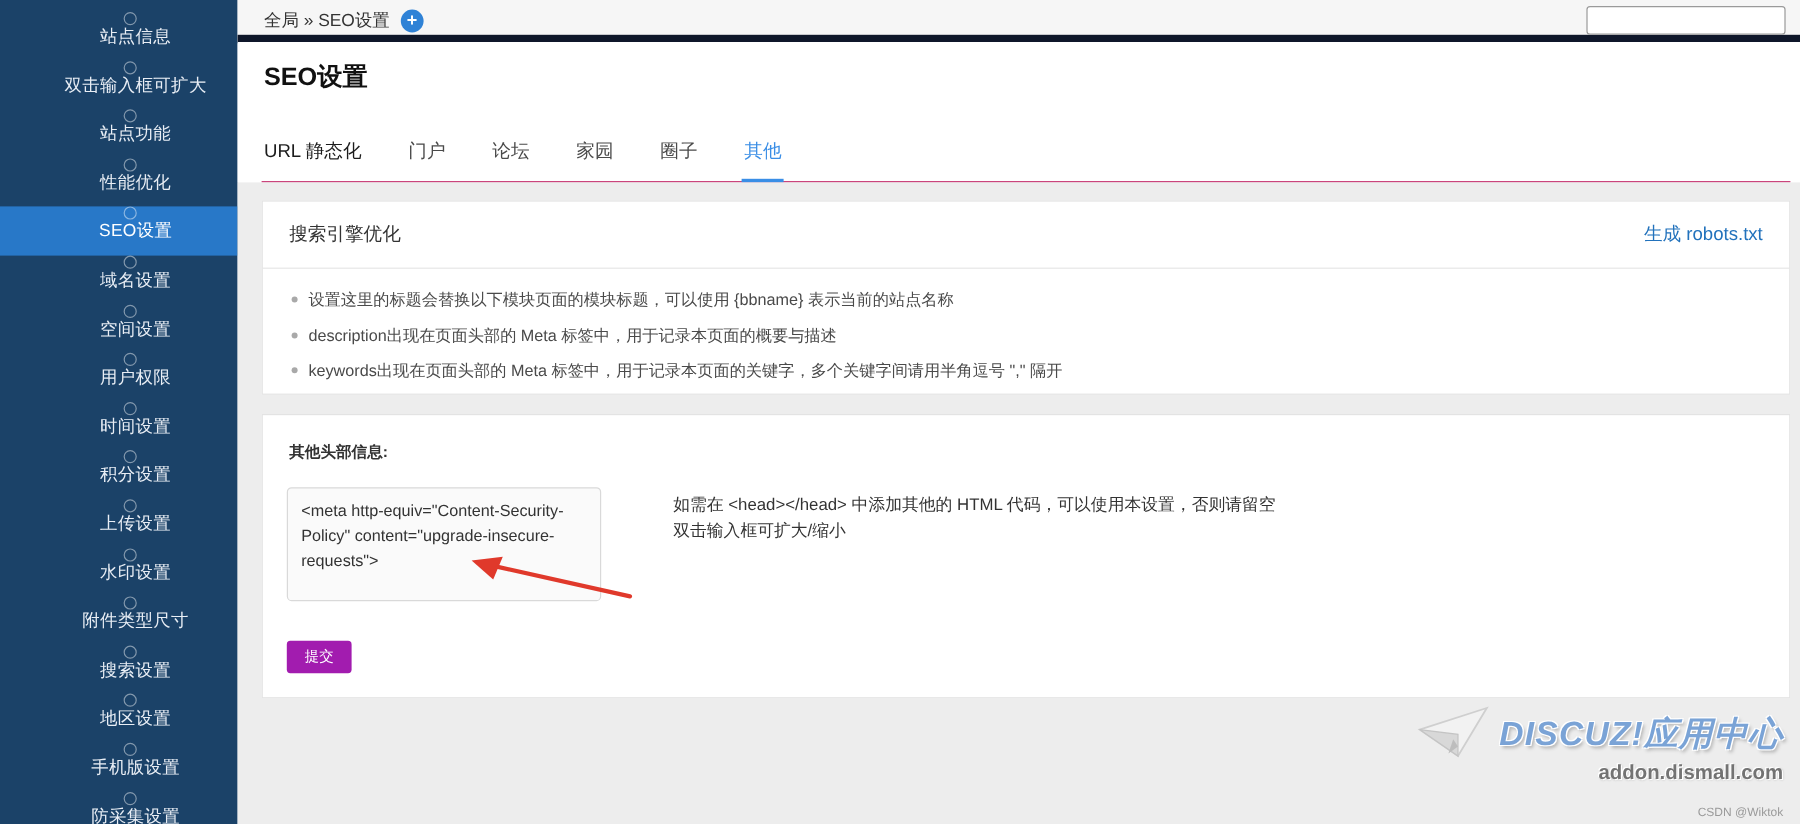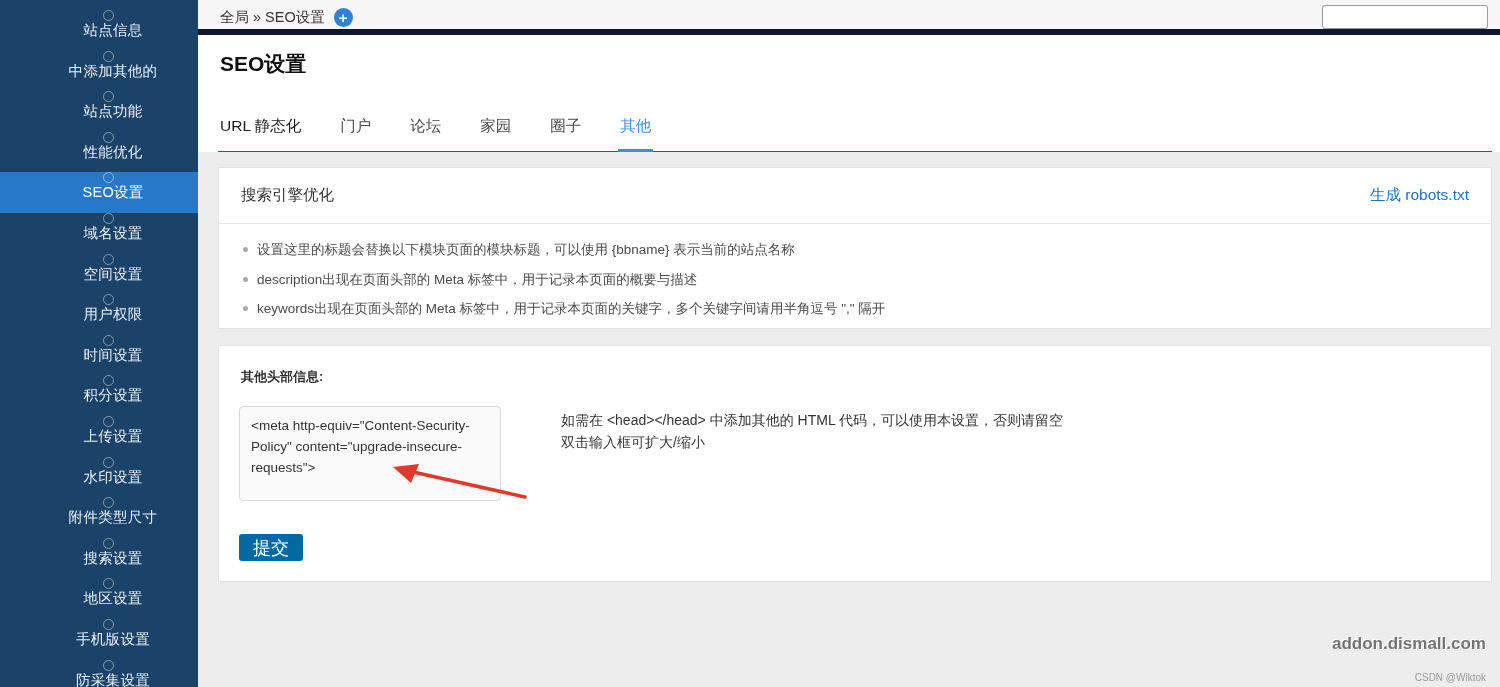--- a/index.html
+++ b/index.html
@@ -40,21 +40,21 @@
   .card1 .hd .hd-title { font-size:15.5px; color:#333; }
   .card1 .hd a.robots { font-size:15.5px; color:#2272bc; text-decoration:none; cursor:pointer; }
   .tips { padding:17px 22px 0 24px; }
   .tip { display:flex; align-items:flex-start; height:29.5px; font-size:13.5px; color:#4a4a4a; }
   .tip .b { width:5px; height:5px; border-radius:50%; background:#a9a9a9; margin:6px 9px 0 0; flex:0 0 auto; }
 
   .card2 { top:193px; height:237px; }
   .field-label { position:absolute; left:22px; top:22px; font-size:13px; font-weight:bold; color:#333; }
   .meta-textarea { position:absolute; left:20px; top:60px; width:262px; height:95px; background:#fafafa; border:1px solid #d9d9d9; border-radius:4px; padding:9px 11px; font-family:"Liberation Sans","DejaVu Sans",sans-serif; font-size:13.5px; color:#333; line-height:1.55; resize:none; outline:none; }
   .help { position:absolute; left:342px; top:63px; font-size:14px; color:#333; line-height:22px; }
-  .submit-btn { position:absolute; left:20px; top:188px; min-width:54px; height:27px; background:#0369a1; color:#fff; border:none; border-radius:3px; font-size:18px; padding:0 14px; cursor:pointer; }
+  .submit-btn { position:absolute; left:20px; top:188px; min-width:54px; height:27px; background:#a21caf; color:#fff; border:none; border-radius:3px; font-size:12px; padding:0 14px; cursor:pointer; }
 
   .arrow-svg { position:absolute; left:385px; top:455px; width:150px; height:50px; pointer-events:none; }
 
   
   .watermark { position:absolute; right:14px; bottom:4px; text-align:right; pointer-events:none; }
   .wm-row { display:flex; align-items:center; justify-content:flex-end; gap:6px; }
   .wm-title { font-size:28px; font-weight:bold; font-style:italic; color:#7aa3d6; text-shadow:1px 1px 0 #fff, -1px -1px 0 #fff, 1px -1px 0 #fff, -1px 1px 0 #fff, 2px 2px 3px rgba(0,0,0,.25); letter-spacing:1px; }
   .wm-domain { font-size:17px; font-weight:bold; color:#737373; text-shadow:1px 1px 0 #fff,-1px -1px 0 #fff,1px 1px 2px rgba(0,0,0,.2); margin-top:-4px; }
   .wm-credit { font-size:10px; color:#9a9a9a; margin-top:18px; }
 </style>
@@ -64,21 +64,21 @@
 <div id="app">
 
   <nav class="sidebar">
     <ul>
       <li>
           <span class="dot"></span>
           <span class="lbl">站点信息</span>
         </li>
       <li>
           <span class="dot"></span>
-          <span class="lbl">中添加其他的</span>
+          <span class="lbl">双击输入框可扩大</span>
         </li>
       <li>
           <span class="dot"></span>
           <span class="lbl">站点功能</span>
         </li>
       <li>
           <span class="dot"></span>
           <span class="lbl">性能优化</span>
         </li>
       <li class="active">
@@ -193,17 +193,25 @@
     </section>
 
   </div>
 
   <svg class="arrow-svg" viewBox="0 0 150 50">
     <line x1="140" y1="42" x2="28" y2="17" stroke="#e0392b" stroke-width="3.5" stroke-linecap="round"></line>
     <polygon points="8,12 34,9 26,28" fill="#e0392b"></polygon>
   </svg>
 
   <div class="watermark">
+    <div class="wm-row">
+      <svg width="62" height="52" viewBox="0 0 62 52">
+        <path d="M2 22 L58 4 L34 44 Z" fill="#f2f2f2" stroke="#cfcfcf" stroke-width="1.5"></path>
+        <path d="M2 22 L34 26 L34 44 Z" fill="#d8d8d8" stroke="#c4c4c4" stroke-width="1"></path>
+        <path d="M30 30 L26 42 L34 36 Z" fill="#bdbdbd"></path>
+      </svg>
+      <span class="wm-title">DISCUZ!应用中心</span>
+    </div>
     <div class="wm-domain">addon.dismall.com</div>
     <div class="wm-credit">CSDN @Wiktok</div>
   </div>
 
 </div>
 
 </body></html>

